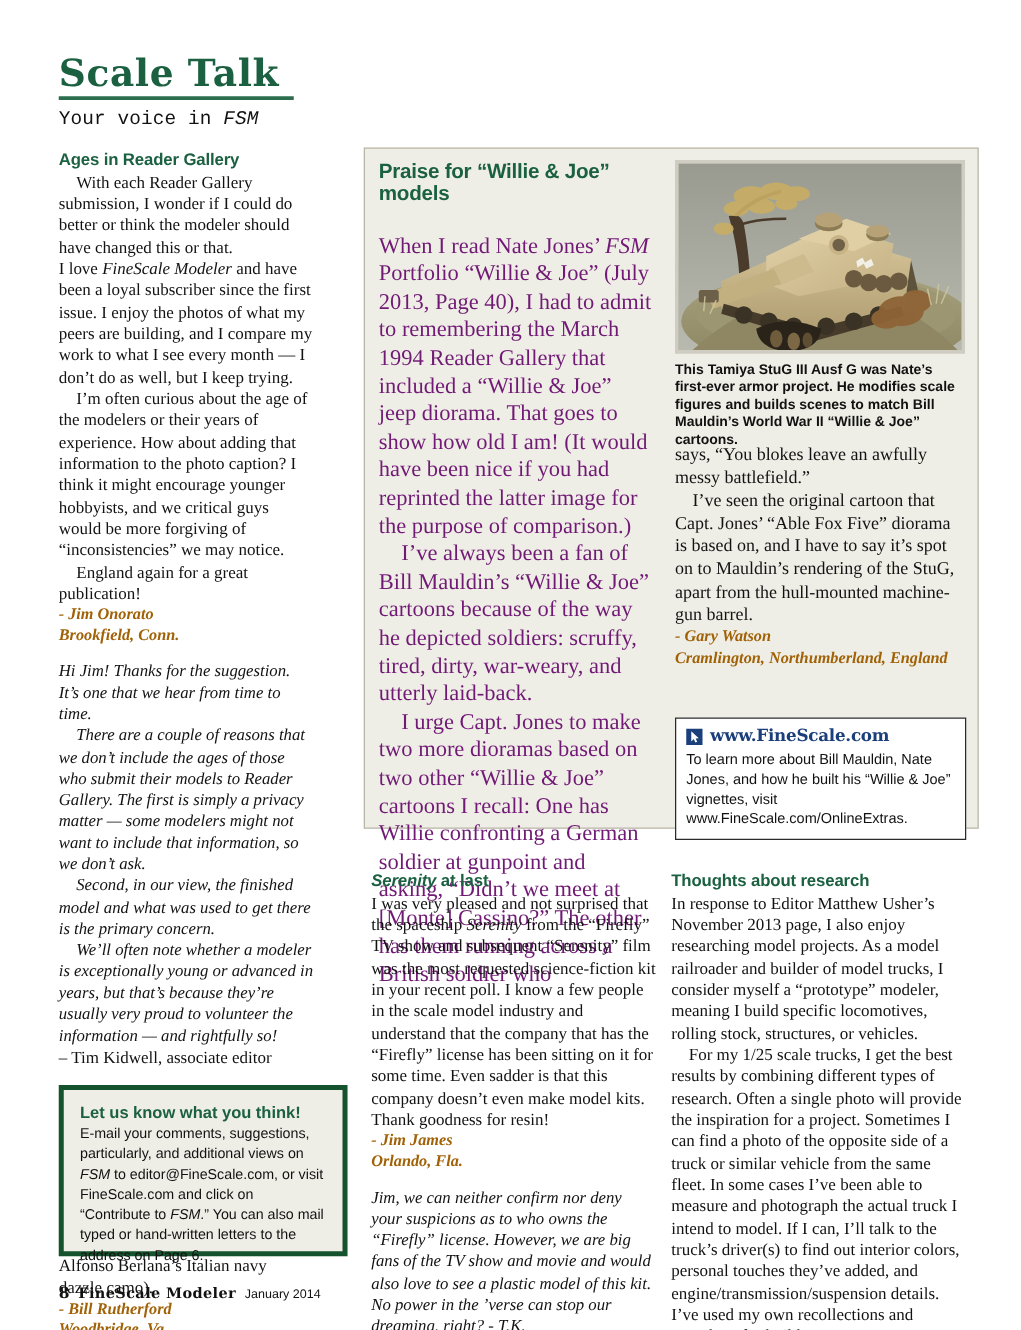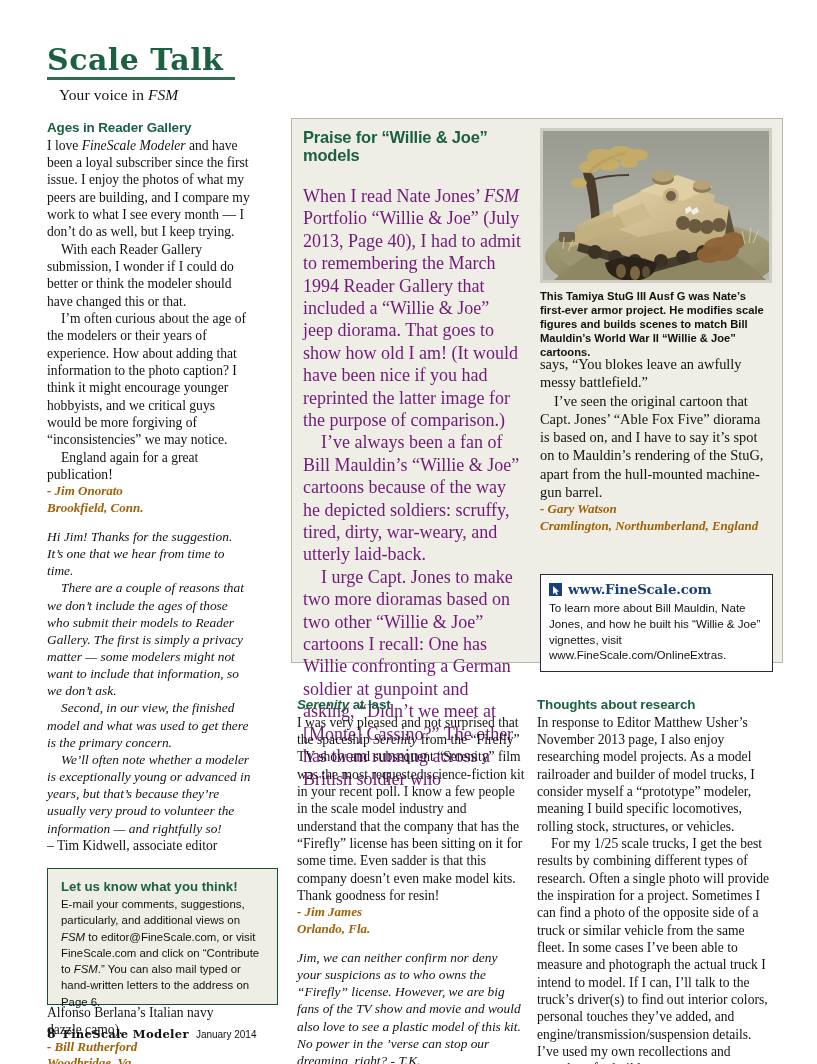--- a/index.html
+++ b/index.html
@@ -23,26 +23,25 @@
     font-size: 30px;
     color: #1b6141;
     letter-spacing: 0.5px;
     line-height: 1.05;
     display:inline-block;
     border-bottom: 3px solid #2c6e4e;
     padding-right: 12px;
     padding-bottom: 1px;
   }
   .masthead-sub {
-    font-family: Liberation Serif, serif;
+    font-family: Liberation Mono, monospace;
     font-size: 15.5px;
     color: #111;
     margin-top: 6px;
     letter-spacing: 0.1px;
-    margin-left: 12px;
   }
   .masthead-sub i { font-style: italic; }
 
   
   .col { position:absolute; }
   .col1 { left:47px; top:120px; width:204px; }
   .col2 { left:303px; top:128px; width:218px; }
 
   .colB2 { left:297px; top:697px; width:228px; }
   .colB3 { left:537px; top:697px; width:238px; }
@@ -173,21 +172,21 @@
     font-family: "Liberation Sans", sans-serif;
     font-size: 11.6px;
     line-height: 1.36;
     color: #111;
   }
 
   
   .letter-box {
     position:absolute; left:47px; top:868px; width:231px; height:137px;
     background:#efeee6;
-    border: 1px solid #14532d;
+    border: 4px solid #14532d;
     padding: 10px 13px;
   }
   .letter-title {
     font-family: "Liberation Sans", sans-serif;
     font-weight: 700;
     font-size: 13.2px;
     color: #1b6141;
     margin-bottom: 2px;
   }
   .letter-text {
@@ -316,22 +315,22 @@
         <ellipse cx="92" cy="142" rx="5" ry="7" fill="#7d6845"></ellipse>
         <ellipse cx="103" cy="141" rx="4" ry="6" fill="#5e4e33"></ellipse>
       </svg>
     </div>
   </div>
 
   <div class="caption">This Tamiya StuG III Ausf G was Nate’s first-ever armor project. He modifies scale figures and builds scenes to match Bill Mauldin’s World War II “Willie &amp; Joe” cartoons.</div>
 
   <div class="col col1">
     <h2 class="head">Ages in Reader Gallery</h2>
+    <p class="body indent">With each Reader Gallery submission, I wonder if I could do better or think the modeler should have changed this or that.</p>
     <p class="body"><span>I love </span><i>FineScale Modeler</i><span> and have been a loyal subscriber since the first issue. I enjoy the photos of what my peers are building, and I compare my work to what I see every month — I don’t do as well, but I keep trying.</span></p>
-    <p class="body indent">With each Reader Gallery submission, I wonder if I could do better or think the modeler should have changed this or that.</p>
     <p class="body indent">I’m often curious about the age of the modelers or their years of experience. How about adding that information to the photo caption? I think it might encourage younger hobbyists, and we critical guys would be more forgiving of “inconsistencies” we may notice.</p>
     <p class="body indent">England again for a great publication!</p>
     <p class="sig">- Jim Onorato</p>
     <p class="sig">Brookfield, Conn.</p>
     <div class="gap"></div>
     <p class="reply">Hi Jim! Thanks for the suggestion. It’s one that we hear from time to time.</p>
     <p class="reply indent">There are a couple of reasons that we don’t include the ages of those who submit their models to Reader Gallery. The first is simply a privacy matter — some modelers might not want to include that information, so we don’t ask.</p>
     <p class="reply indent">Second, in our view, the finished model and what was used to get there is the primary concern.</p>
     <p class="reply indent">We’ll often note whether a modeler is exceptionally young or advanced in years, but that’s because they’re usually very proud to volunteer the information — and rightfully so!</p>
     <p class="replyplain">– Tim Kidwell, associate editor</p>

